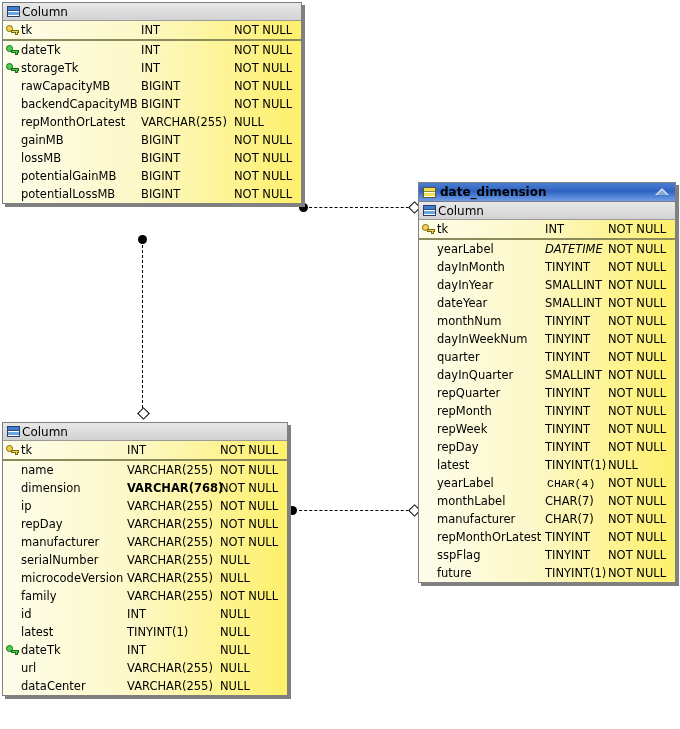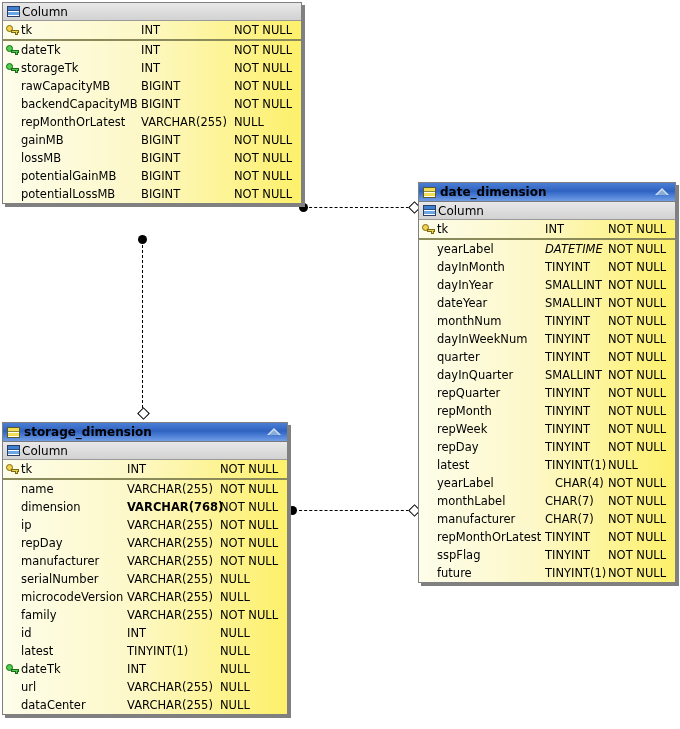--- a/index.html
+++ b/index.html
@@ -431,21 +431,21 @@
       </div>
     <div class="row">
         <span class="keycell"></span>
         <span class="colname">latest</span>
         <span class="coltype" style="left:126px;">TINYINT(1)</span>
         <span class="colnull" style="left:189px;">NULL</span>
       </div>
     <div class="row">
         <span class="keycell"></span>
         <span class="colname">yearLabel</span>
-        <span class="coltype" style="left:136px;">CHAR(4)</span>
+        <span class="coltype" style="left:128px;font-family:Liberation Mono, monospace;">CHAR(4)</span>
         <span class="colnull" style="left:189px;">NOT NULL</span>
       </div>
     <div class="row">
         <span class="keycell"></span>
         <span class="colname">monthLabel</span>
         <span class="coltype" style="left:126px;">CHAR(7)</span>
         <span class="colnull" style="left:189px;">NOT NULL</span>
       </div>
     <div class="row">
         <span class="keycell"></span>
@@ -468,25 +468,20 @@
     <div class="row">
         <span class="keycell"></span>
         <span class="colname">future</span>
         <span class="coltype" style="left:126px;">TINYINT(1)</span>
         <span class="colnull" style="left:189px;">NOT NULL</span>
       </div>
   </div>
 </div>
 
 <div class="entity" id="ent-storage_dimension" style="left:2px; top:422px; width:286px;">
-  <div class="ent-title">
-    <span class="icon-table"></span>
-    <span class="ent-title-text">storage_dimension</span>
-    <span class="collapse-arrow"></span>
-  </div>
   <div class="ent-section">
     <span class="icon-column"></span>
     <span class="ent-section-text">Column</span>
   </div>
   <div class="pk-block">
     <div class="row">
       <span class="keycell">
           <span class="key gold">
             <span class="khead"></span>
             <span class="kshaft"></span>

